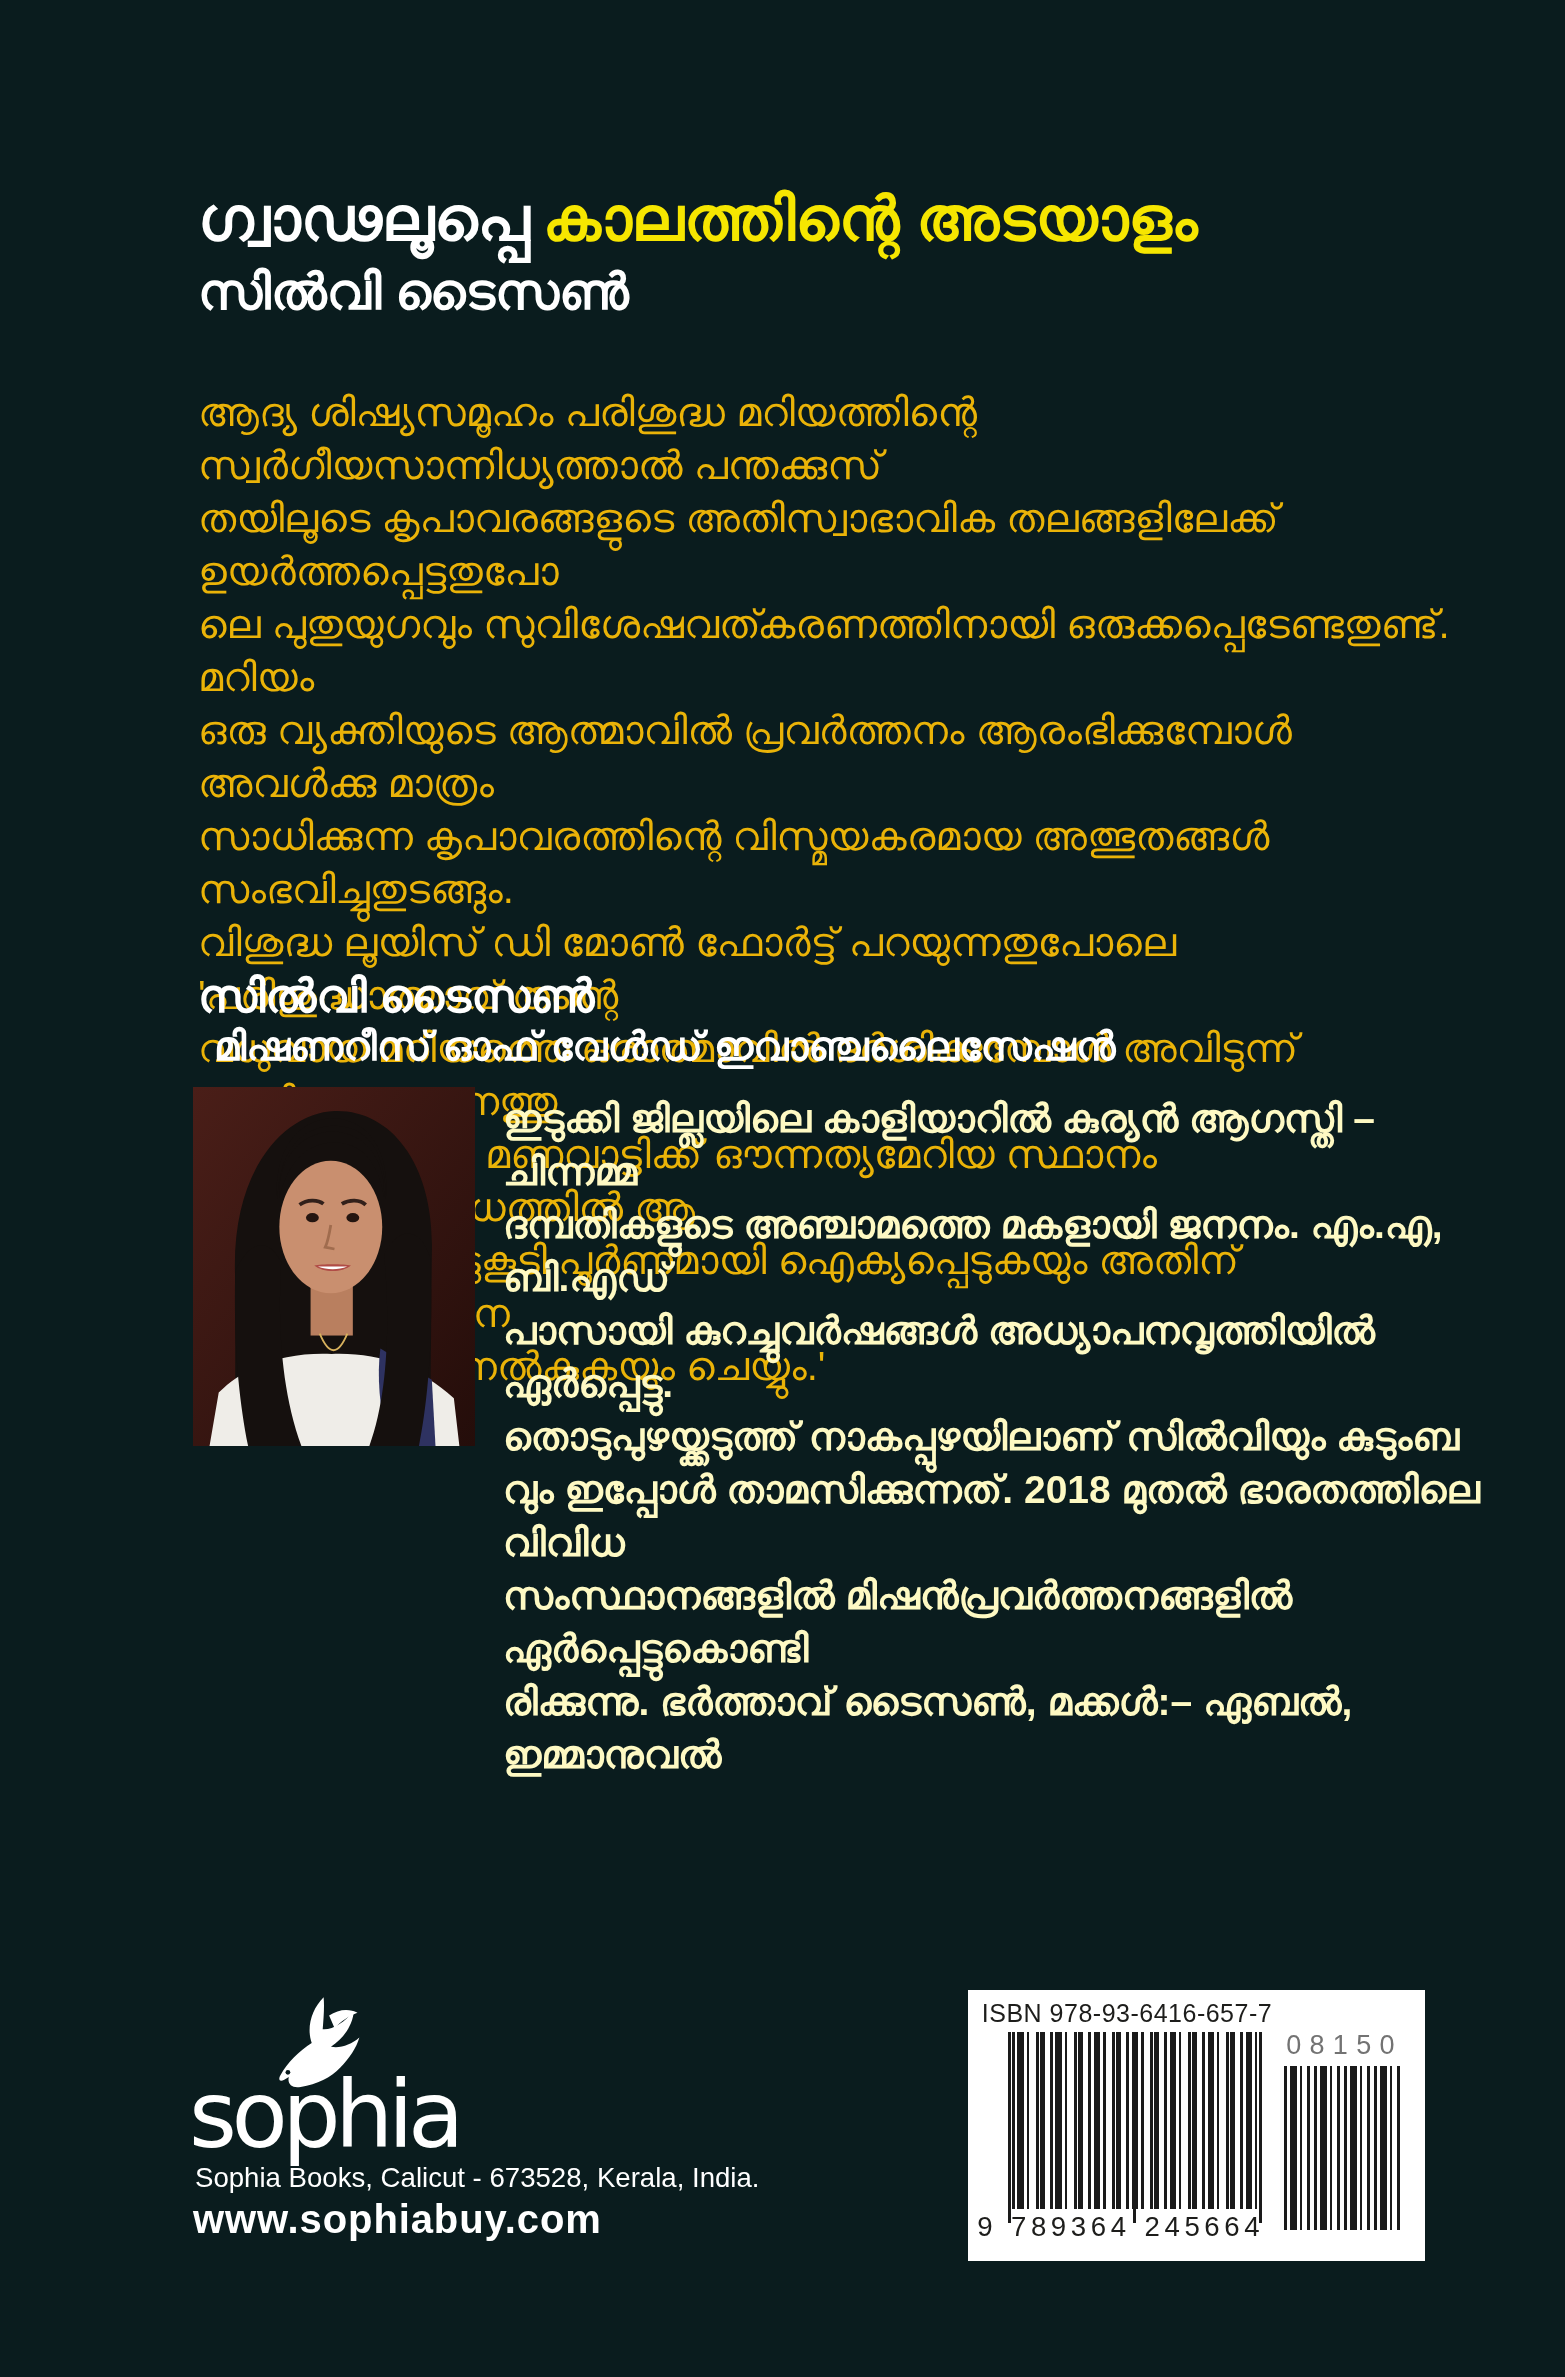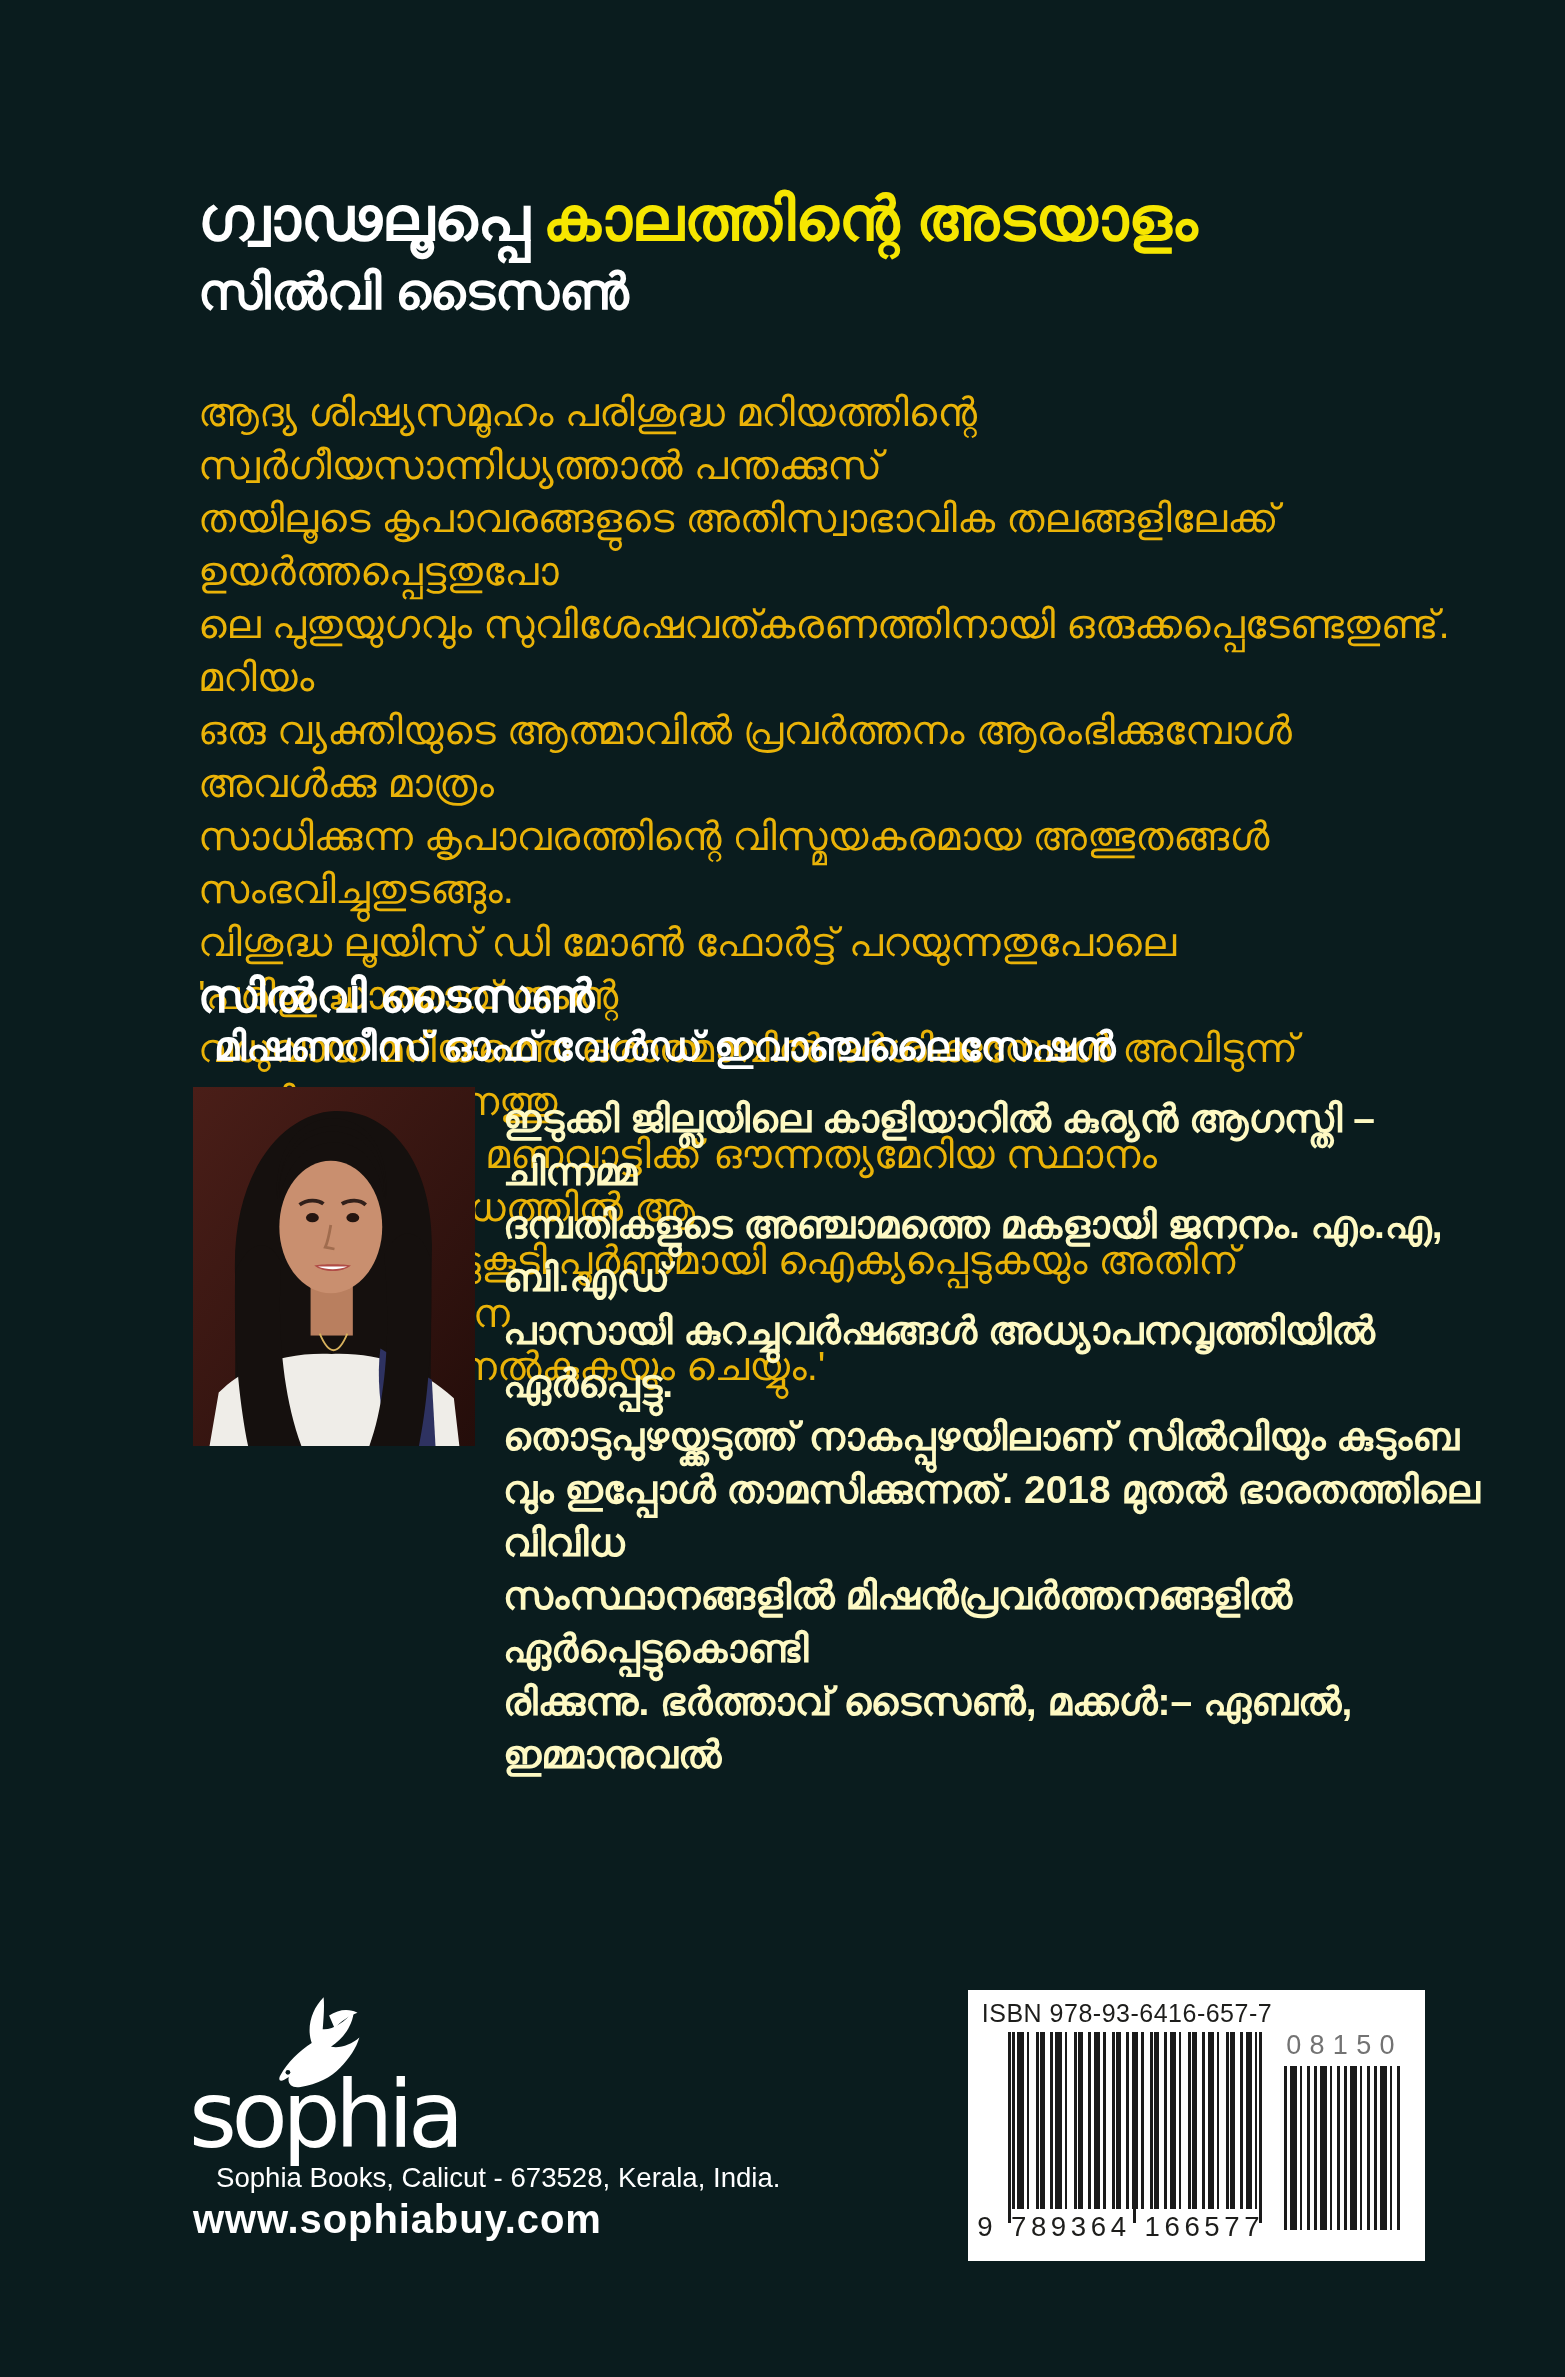--- a/index.html
+++ b/index.html
@@ -44,21 +44,21 @@
   }
 
   
   .dove { position: absolute; left: 276px; top: 1997px; width: 87px; height: 92px; }
   .logo-word {
     position: absolute; left: 189px; top: 2070px;
     font-size: 92px; font-weight: 400; letter-spacing: -5.5px;
     line-height: 1; color: #ffffff;
     font-family: "DejaVu Sans", "Liberation Sans", sans-serif;
   }
-  .address { position: absolute; left: 195px; top: 2162px; font-size: 27.6px; font-weight: 400; margin-left: 21px; }
+  .address { position: absolute; left: 195px; top: 2162px; font-size: 27.6px; font-weight: 400; }
   .website { position: absolute; left: 193px; top: 2197px; font-size: 40px; font-weight: 700; letter-spacing: 0.9px; }
 
   
   .barcode-box {
     position: absolute; left: 968px; top: 1990px; width: 457px; height: 271px;
     background: #ffffff; color: #1d1d1b;
   }
   .isbn-label {
     position: absolute; left: 13.8px; top: 9.2px;
     font-size: 25px; letter-spacing: 0.5px; color: #1d1d1b;
@@ -178,21 +178,21 @@
 
   <div class="barcode-box">
     <div class="isbn-label">ISBN 978-93-6416-657-7</div>
     <div class="ean-bars"></div>
     <span class="guard g1"></span>
     <span class="guard g2"></span>
     <span class="guard g3"></span>
     <div class="ean-digits">
       <span>9</span>
       <span>789364</span>
-      <span>166577</span>
+      <span>245664</span>
     </div>
     <div class="addon">
       <div class="addon-digits">08150</div>
       <div class="addon-bars"></div>
     </div>
   </div>
 
 </div>
 
 

